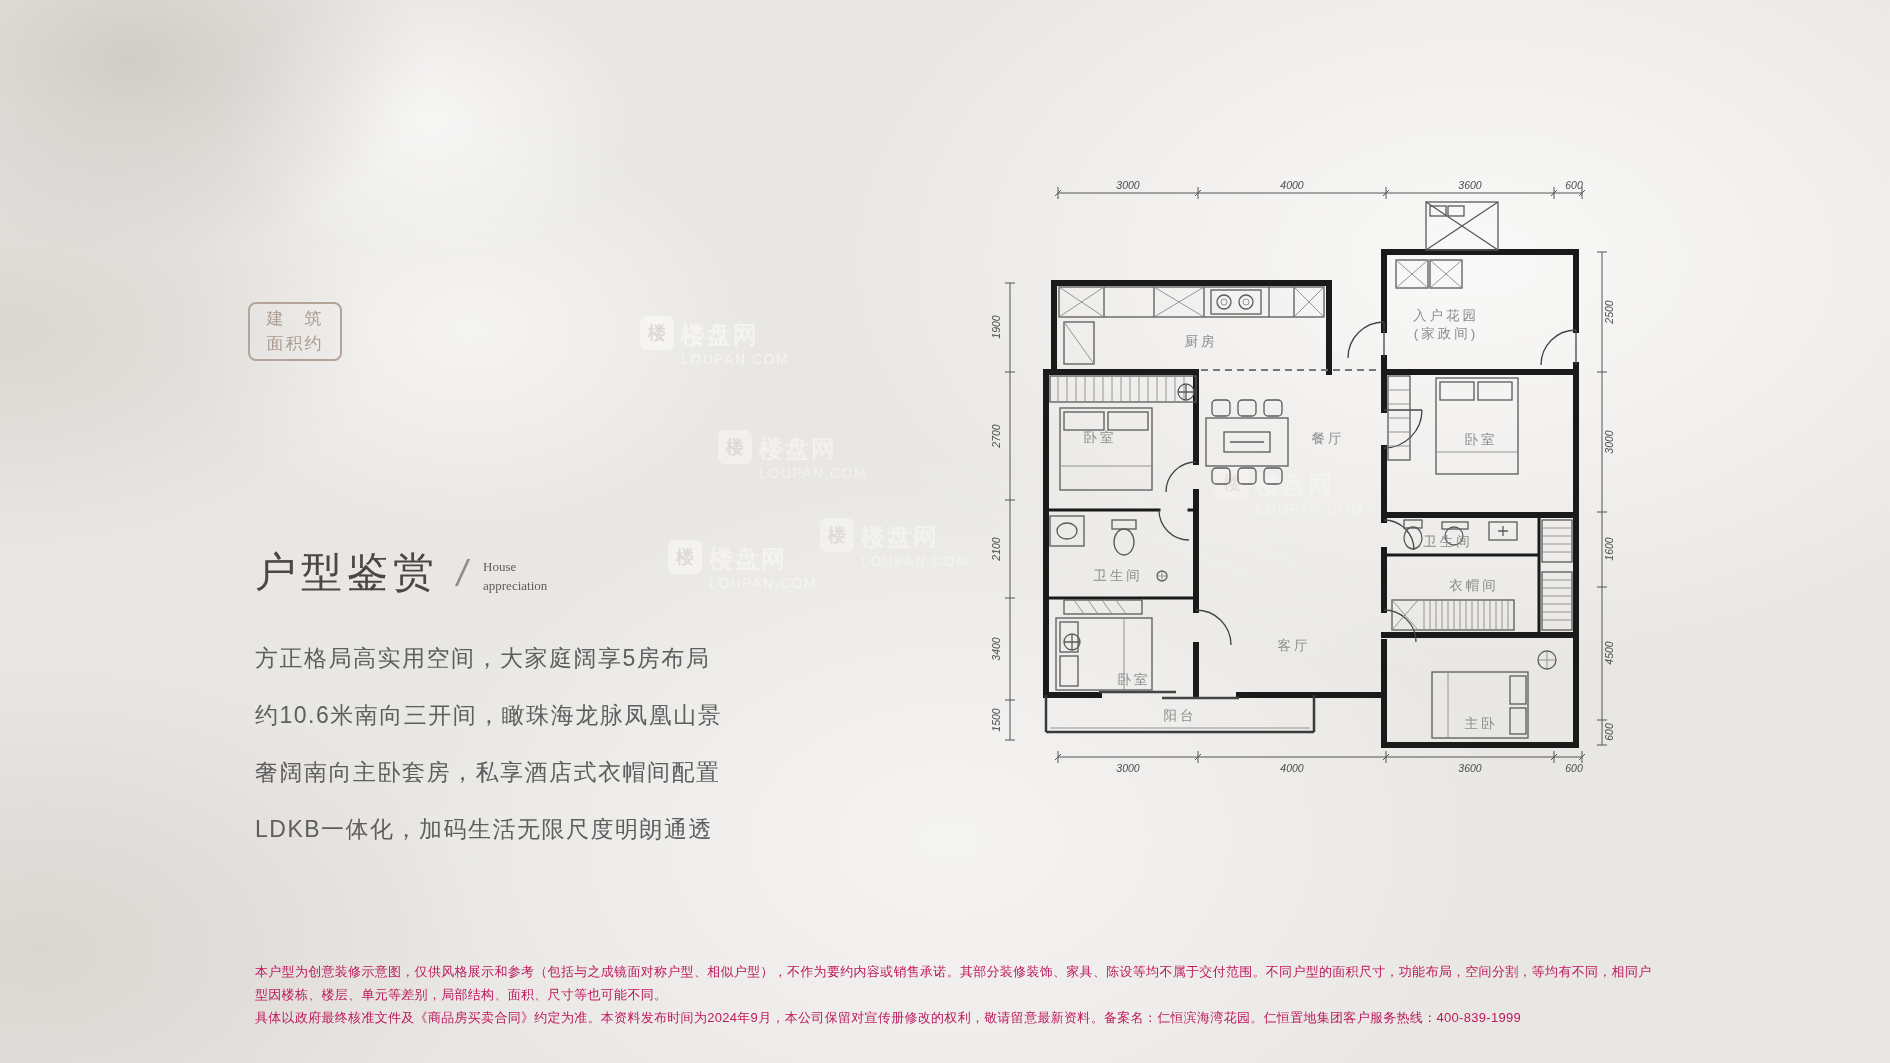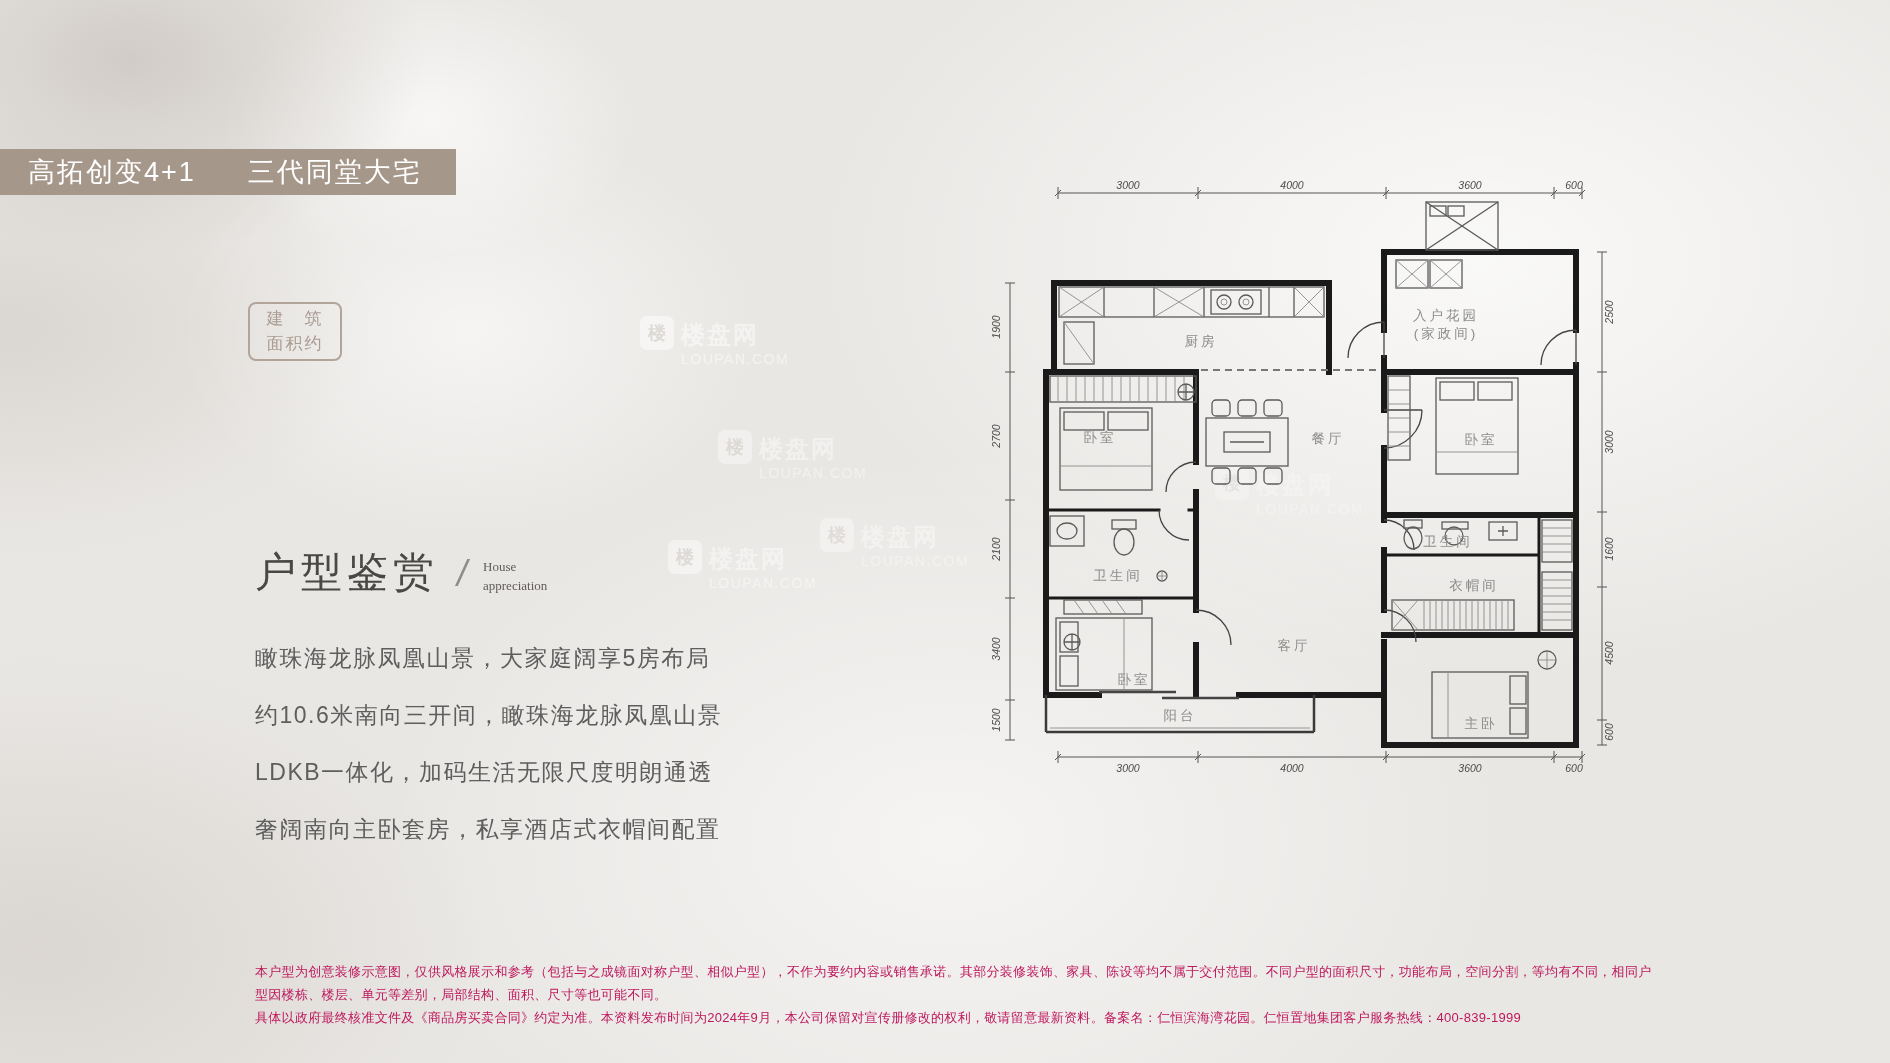--- a/index.html
+++ b/index.html
@@ -81,45 +81,40 @@
     color:#cfc9c4; font-size:18px; font-weight:bold;
   }
   .wm-txt .t1{ font-size:24px; font-weight:bold; letter-spacing:2px;margin-top:21px; }
   .wm-txt .t2{ font-size:14px; letter-spacing:1.5px; }
 </style>
 </head>
 <body>
 
 <div class="page">
 
-  <div class="banner">
-    <span>高拓创变4+1</span>
-    <span class="gap"></span>
-    <span>三代同堂大宅</span>
-  </div>
 
   <div class="area-box">
     <div>建　筑</div>
     <div>面积约</div>
   </div>
 
   <div class="section">
     <span class="cn">户型鉴赏</span>
     <span class="slash">/</span>
     <span class="en">
       <div>House</div>
       <div>appreciation</div>
     </span>
   </div>
 
   <div class="desc">
-    <div>瞰珠海龙脉凤凰山景，大家庭阔享5房布局</div>
+    <div>方正格局高实用空间，大家庭阔享5房布局</div>
     <div>约10.6米南向三开间，瞰珠海龙脉凤凰山景</div>
+    <div>奢阔南向主卧套房，私享酒店式衣帽间配置</div>
     <div>LDKB一体化，加码生活无限尺度明朗通透</div>
-    <div>奢阔南向主卧套房，私享酒店式衣帽间配置</div>
   </div>
 
   <div class="disclaimer">
     <div>本户型为创意装修示意图，仅供风格展示和参考（包括与之成镜面对称户型、相似户型），不作为要约内容或销售承诺。其部分装修装饰、家具、陈设等均不属于交付范围。不同户型的面积尺寸，功能布局，空间分割，等均有不同，相同户型因楼栋、楼层、单元等差别，局部结构、面积、尺寸等也可能不同。</div>
     <div>具体以政府最终核准文件及《商品房买卖合同》约定为准。本资料发布时间为2024年9月，本公司保留对宣传册修改的权利，敬请留意最新资料。备案名：仁恒滨海湾花园。仁恒置地集团客户服务热线：400-839-1999</div>
   </div>
 
   <div class="wm" style="left:640px; top:298px; opacity:.5">
     <div class="wm-badge">楼</div>
     <div class="wm-txt">

